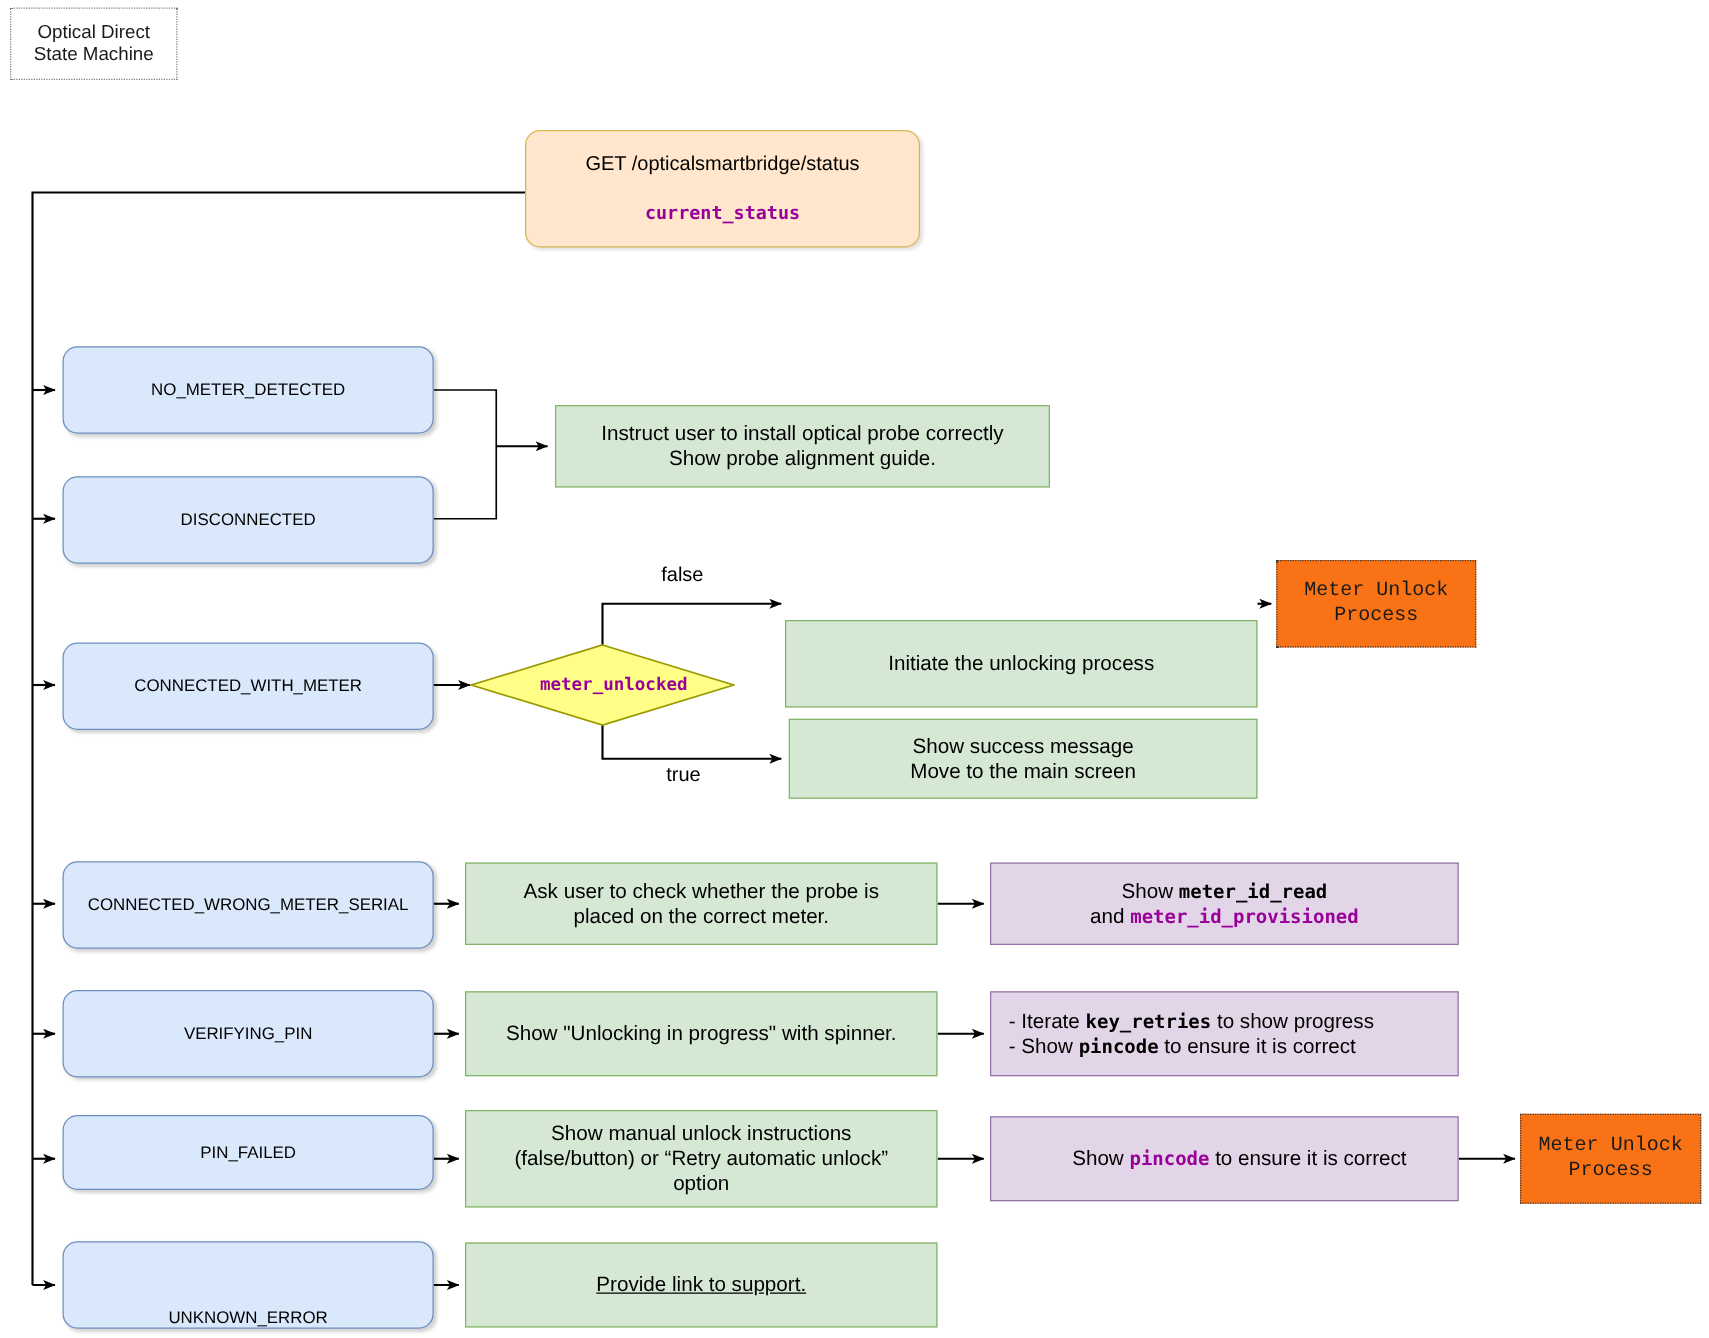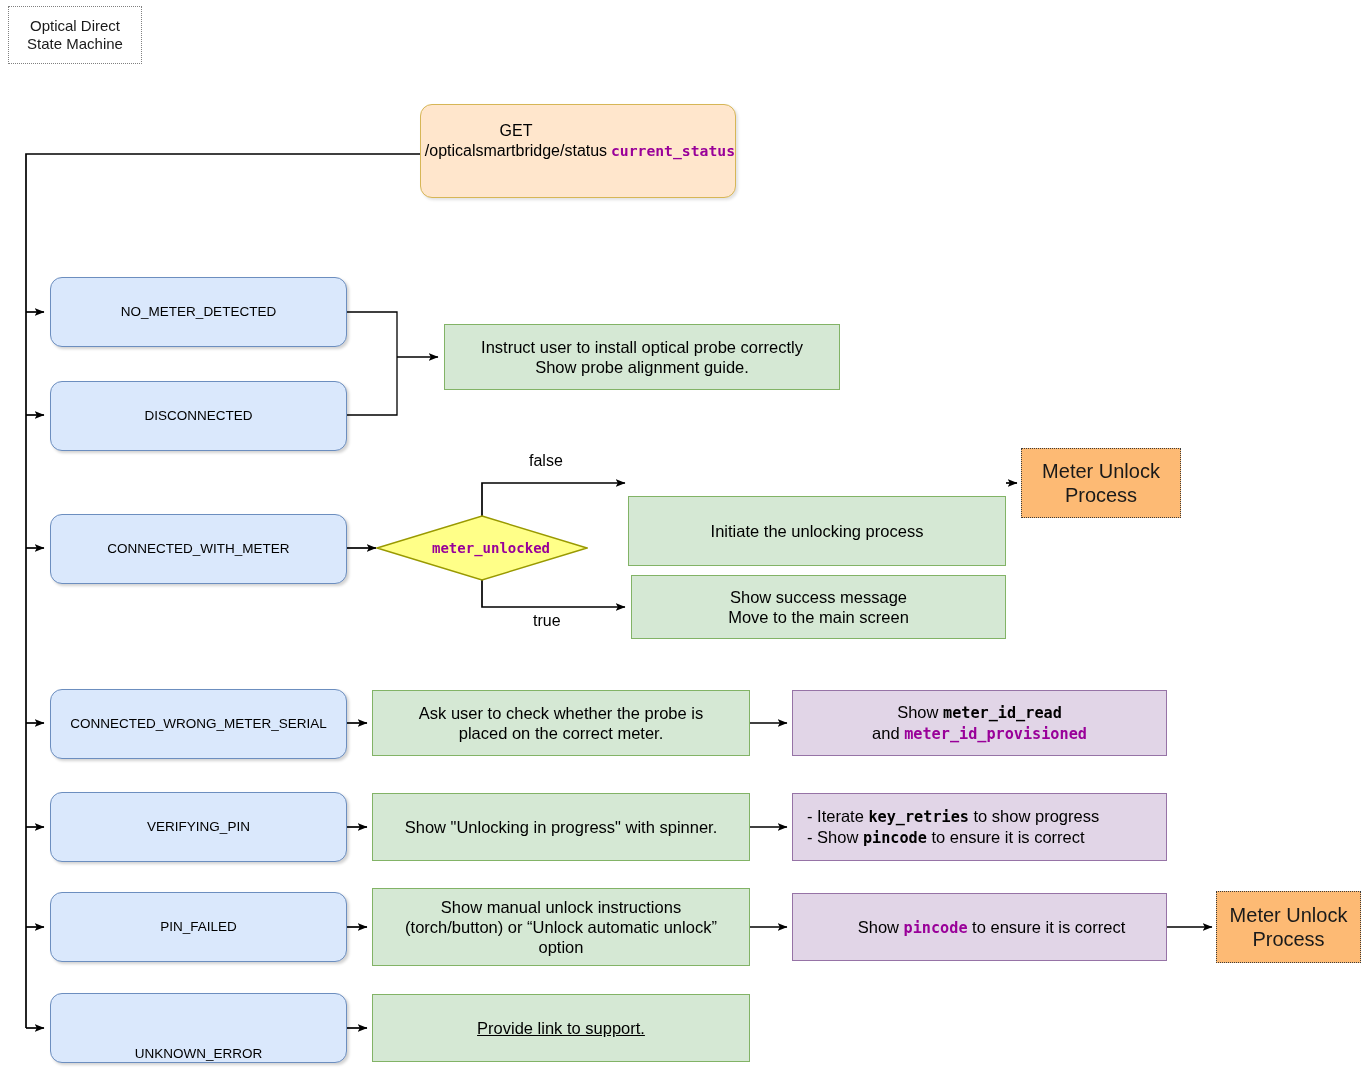--- a/index.html
+++ b/index.html
@@ -50,21 +50,21 @@
     font-size: 13.5px;
     color: #000000;
     box-shadow: 2px 2px 3px rgba(0,0,0,0.18);
   }
   .api-box {
     background: #ffe6cc;
     border: 1px solid #d6b656;
     border-radius: 12px;
     font-size: 16px;
     color: #000000;
-    flex-direction: row;
+    flex-direction: column;
     box-shadow: 2px 2px 3px rgba(0,0,0,0.12);
   }
   .api-box .api-title { margin-bottom: 20px; }
   .action-box {
     background: #d5e8d4;
     border: 1px solid #82b366;
     font-size: 16.5px;
     color: #000000;
   }
   .data-box {
@@ -88,23 +88,24 @@
     position: relative;
     z-index: 2;
     font-family: "DejaVu Sans Mono", monospace;
     font-size: 14px;
     font-weight: bold;
     color: #990099;
     padding-left: 18px;
   }
   .process-box {
     border: 1px dotted #3c3c3c;
-    background: #fdba74;
-    font-size: 20px;
+    background: #f97316;
+    font-size: 16px;
     color: #1a1a1a;
+    font-family: Liberation Mono, monospace;
   }
   .mono {
     font-family: "DejaVu Sans Mono", monospace;
     font-weight: bold;
     font-size: 0.92em;
   }
   .mono-purple {
     font-family: "DejaVu Sans Mono", monospace;
     font-weight: bold;
     font-size: 0.92em;
@@ -190,21 +191,21 @@
   </div>
 
   <div class="node state-box" style="left:50px; top:689px; width:297px; height:70px;">
     <span>CONNECTED_WRONG_METER_SERIAL</span>
   </div>
 
   <div class="node state-box" style="left:50px; top:792px; width:297px; height:70px;">
     <span>VERIFYING_PIN</span>
   </div>
 
-  <div class="node state-box" style="left:50px; top:892px; width:297px; height:70px;">
+  <div class="node state-box" style="left:50px; top:892px; width:297px; height:60px;">
     <span>PIN_FAILED</span>
   </div>
 
   <div class="node state-box" style="left:50px; top:993px; width:297px; height:70px;align-items:flex-end;">
     <span>UNKNOWN_ERROR</span>
   </div>
 
   <div class="decision" style="left:376px; top:515px; width:212px; height:66px;">
     <svg class="diamond" viewBox="0 0 212 66" preserveAspectRatio="none" xmlns="http://www.w3.org/2000/svg">
       <polygon points="106,1 211,33 106,65 1,33" fill="#ffff88" stroke="#999900" stroke-width="1.4"></polygon>
@@ -233,21 +234,21 @@
     <span class="tline">Ask user to check whether the probe is</span>
     <span class="tline">placed on the correct meter.</span>
   </div>
 
   <div class="node action-box" style="left:372px; top:793px; width:378px; height:68px;">
     <span>Show "Unlocking in progress" with spinner.</span>
   </div>
 
   <div class="node action-box" style="left:372px; top:888px; width:378px; height:78px; flex-direction:column;">
     <span class="tline">Show manual unlock instructions</span>
-    <span class="tline">(torch/button) or “Unlock automatic unlock”</span>
+    <span class="tline">(false/button) or “Retry automatic unlock”</span>
     <span class="tline">option</span>
   </div>
 
   <div class="node action-box" style="left:372px; top:994px; width:378px; height:68px;text-decoration:underline;">
     <span>Provide link to support.</span>
   </div>
 
   <div class="node data-box" style="left:792px; top:690px; width:375px; height:66px; flex-direction:column;">
     <span class="tline">
       <span>Show </span><span class="mono">meter_id_read</span>

